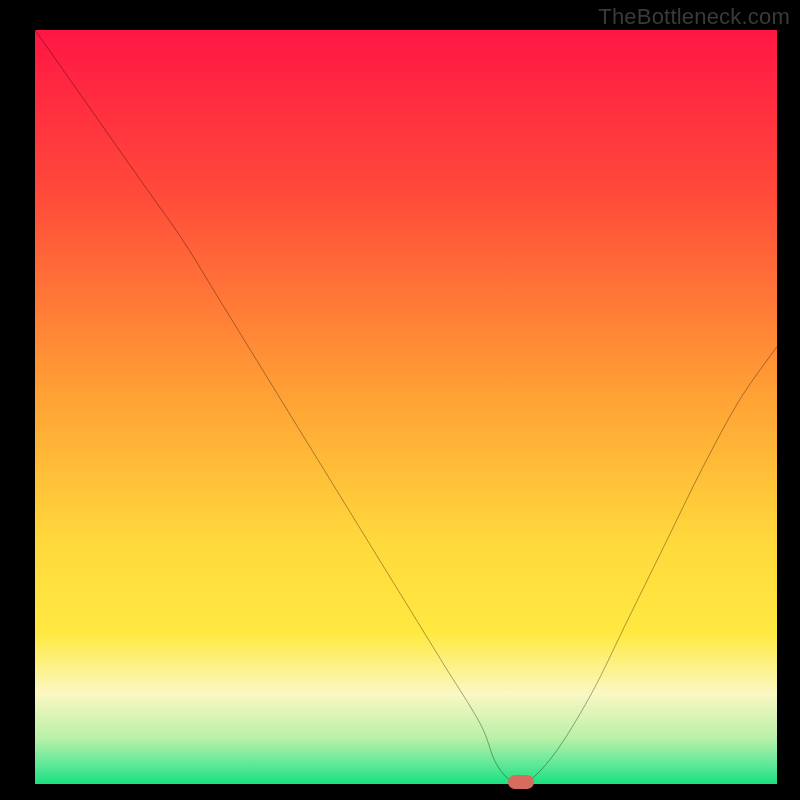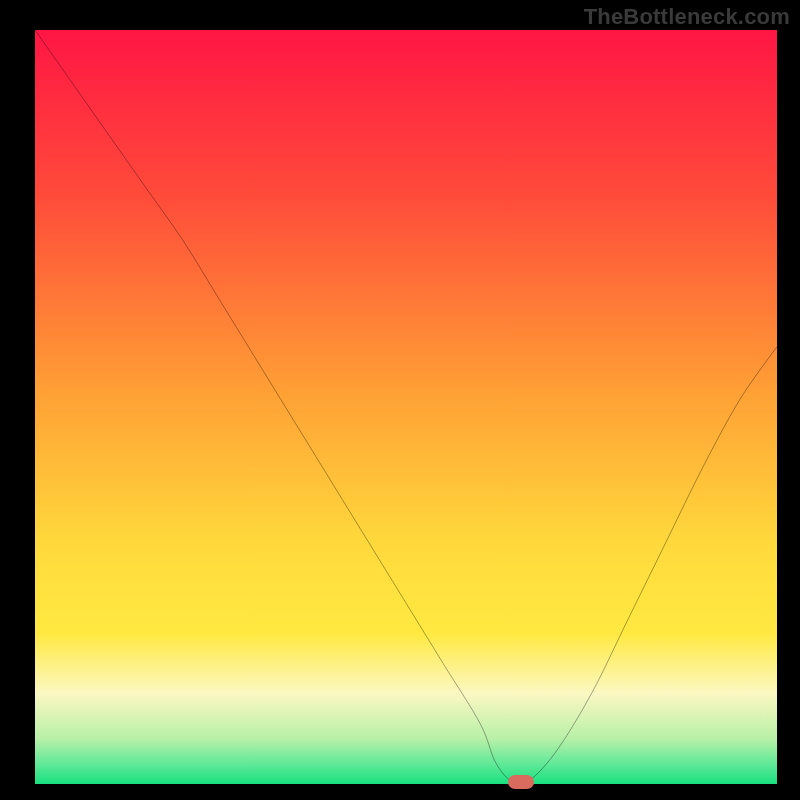--- a/index.html
+++ b/index.html
@@ -15,21 +15,21 @@
     position: relative;
     width: 800px;
     height: 800px;
   }
   .attribution {
     position: absolute;
     top: 4px;
     right: 10px;
     color: #3a3a3a;
     font-size: 22px;
-    font-weight: 700;
+    font-weight: 400;
     letter-spacing: 0.2px;
     z-index: 5;
     user-select: none;
   }
   .plot {
     position: absolute;
     
     left: 35px;
     top: 30px;
     width: 742px;   

